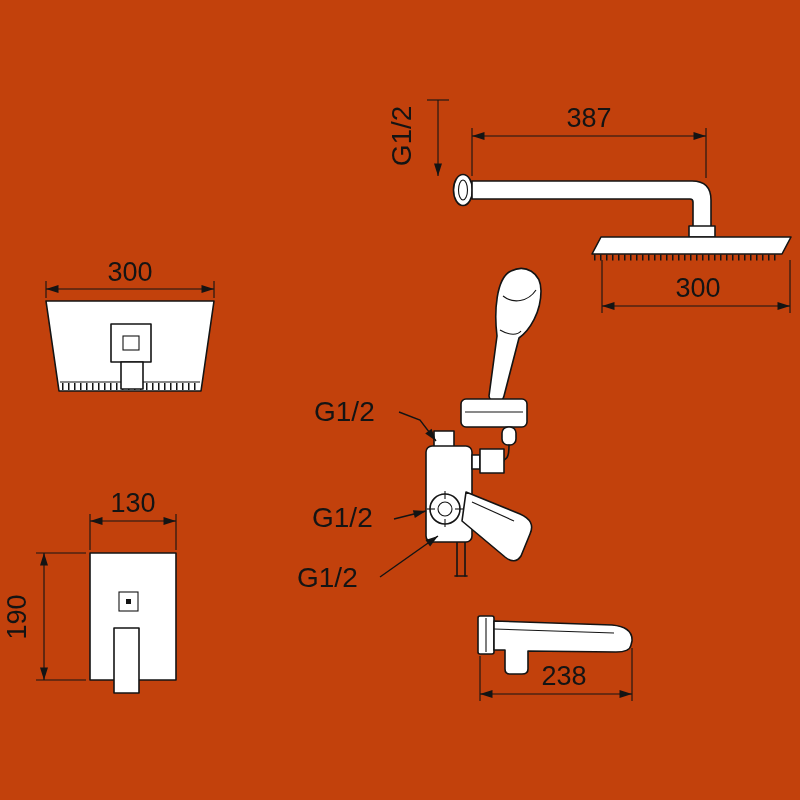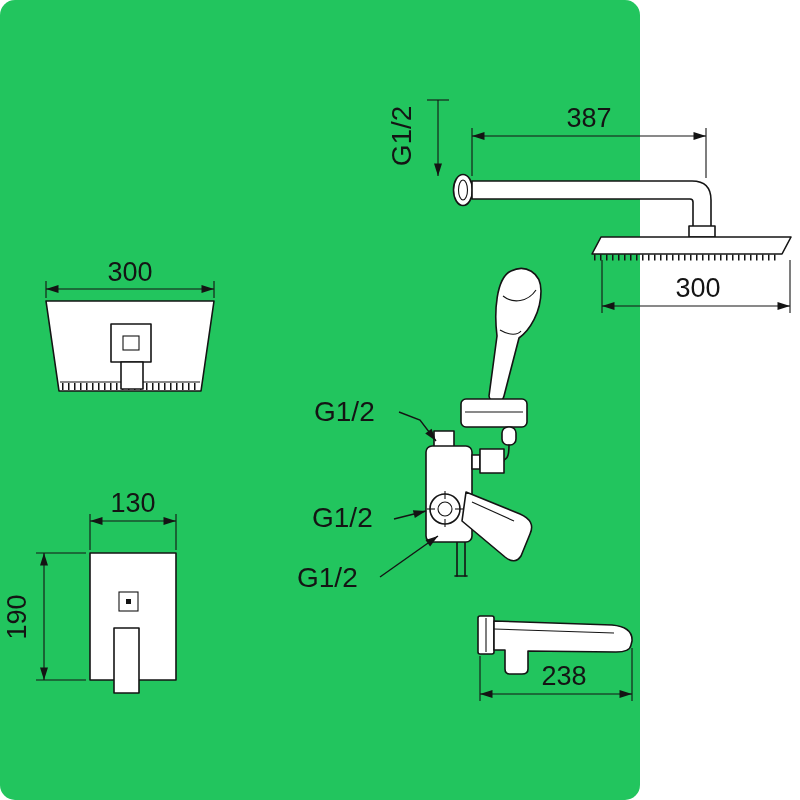--- a/index.html
+++ b/index.html
@@ -1,16 +1,16 @@
 <!DOCTYPE html>
 <html><head>
 <meta charset="utf-8">
 <style>
   html,body{margin:0;padding:0;background:#ffffff;width:800px;height:800px;overflow:hidden;}
-  .stage{width:640px;height:800px;background:#22c55e;position:relative;border-radius:15px;}
+  .stage{width:800px;height:800px;background:#c2410c;position:relative;}
   svg{display:block;}
   .ln{stroke:#141414;fill:none;stroke-width:1.6;stroke-linejoin:round;stroke-linecap:round;}
   .fw{stroke:#141414;fill:#ffffff;stroke-width:1.6;stroke-linejoin:round;}
   .thin{stroke:#141414;fill:none;stroke-width:1.1;}
   .leader{stroke:#141414;fill:none;stroke-width:1.4;}
   .hatch{stroke:#141414;fill:none;}
   text{font-family:"Liberation Sans","DejaVu Sans",sans-serif;fill:#141414;}
   .dim{font-size:27px;}
   .g12{font-size:28px;}
 </style>

